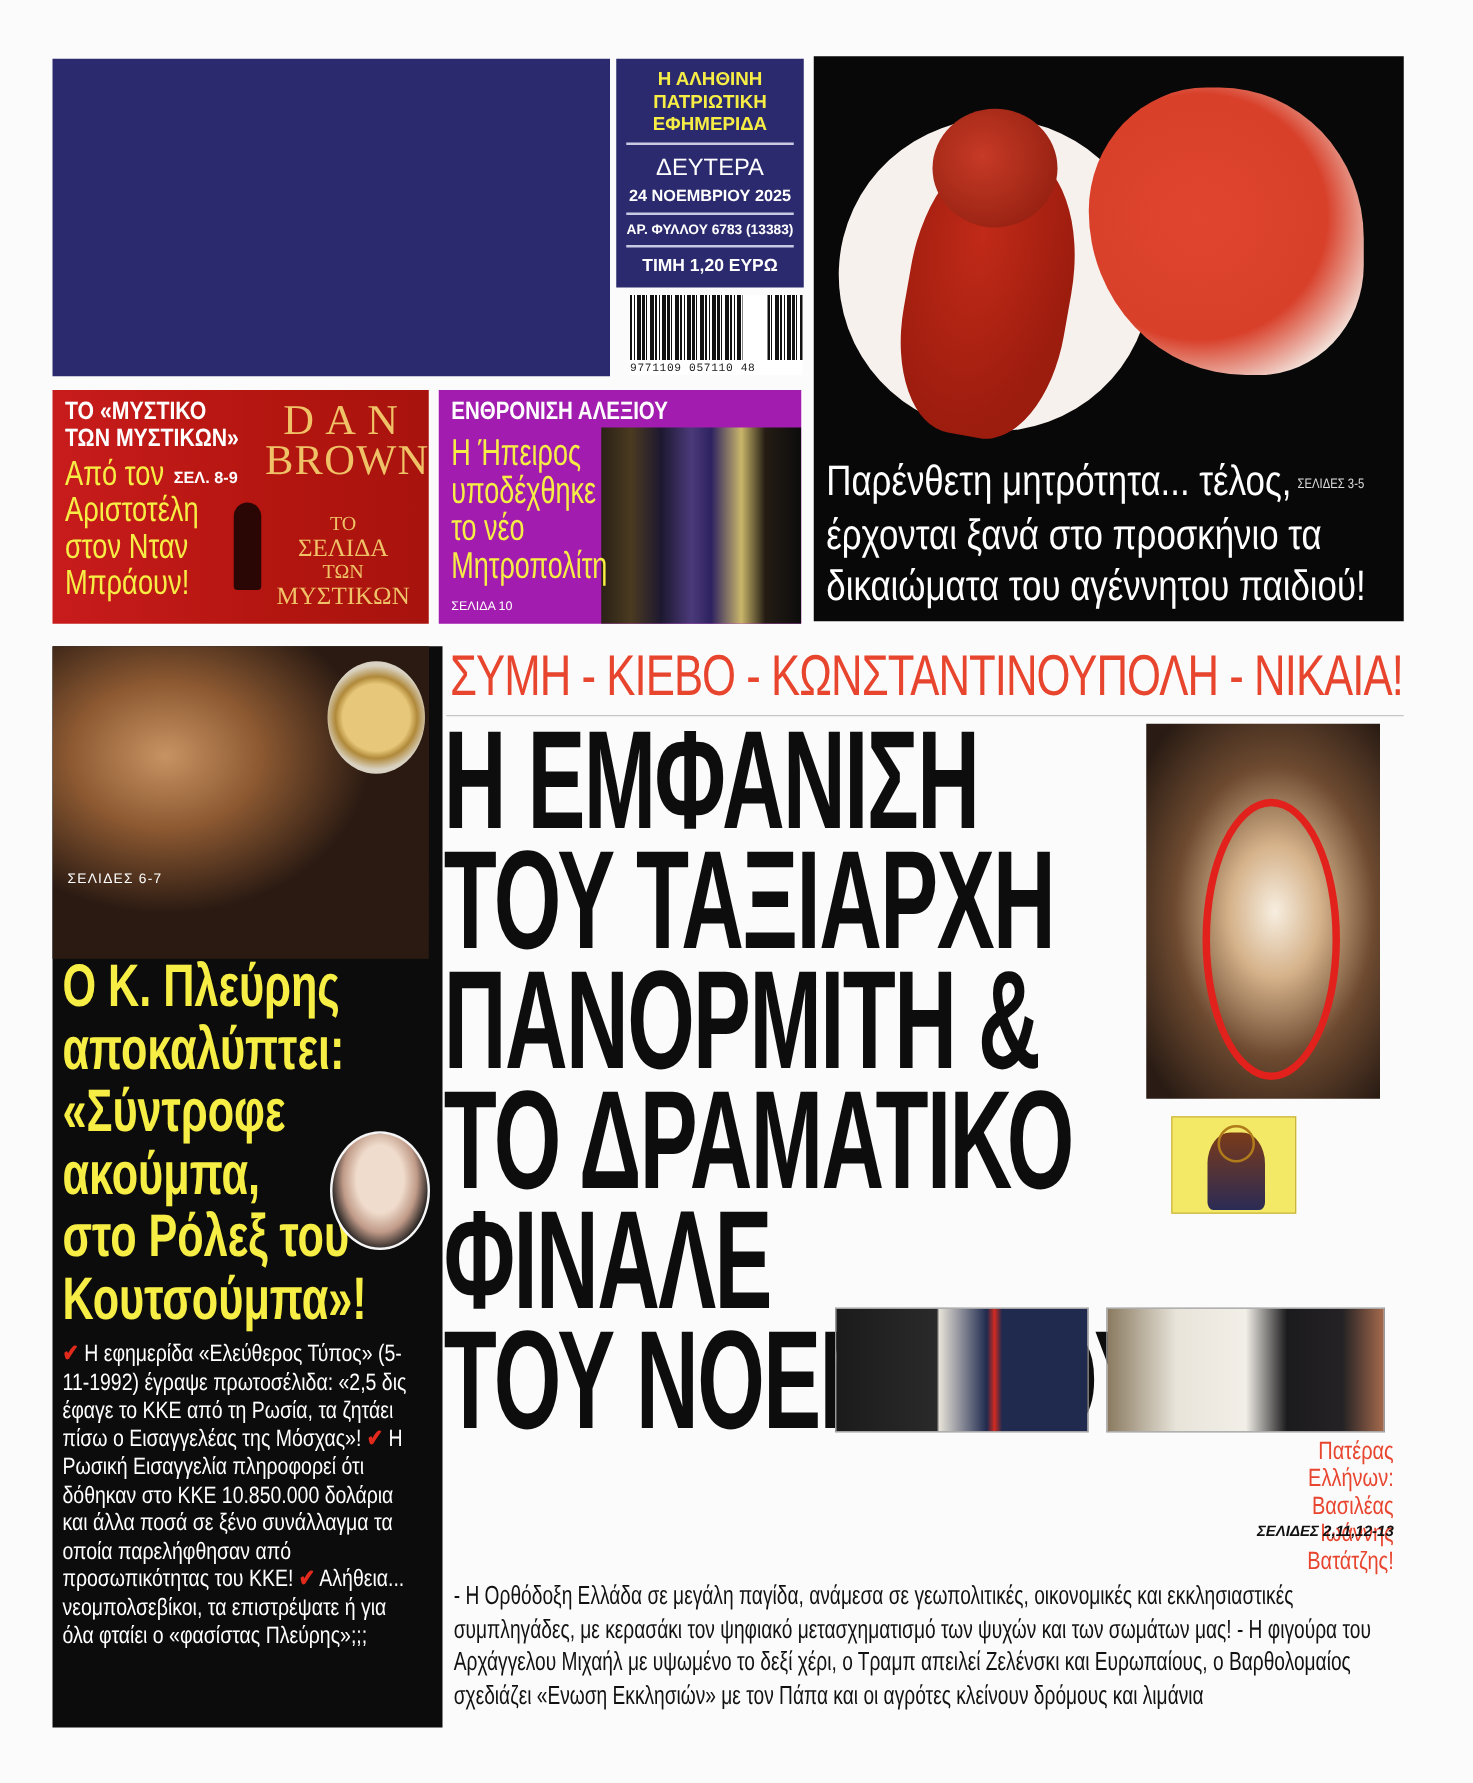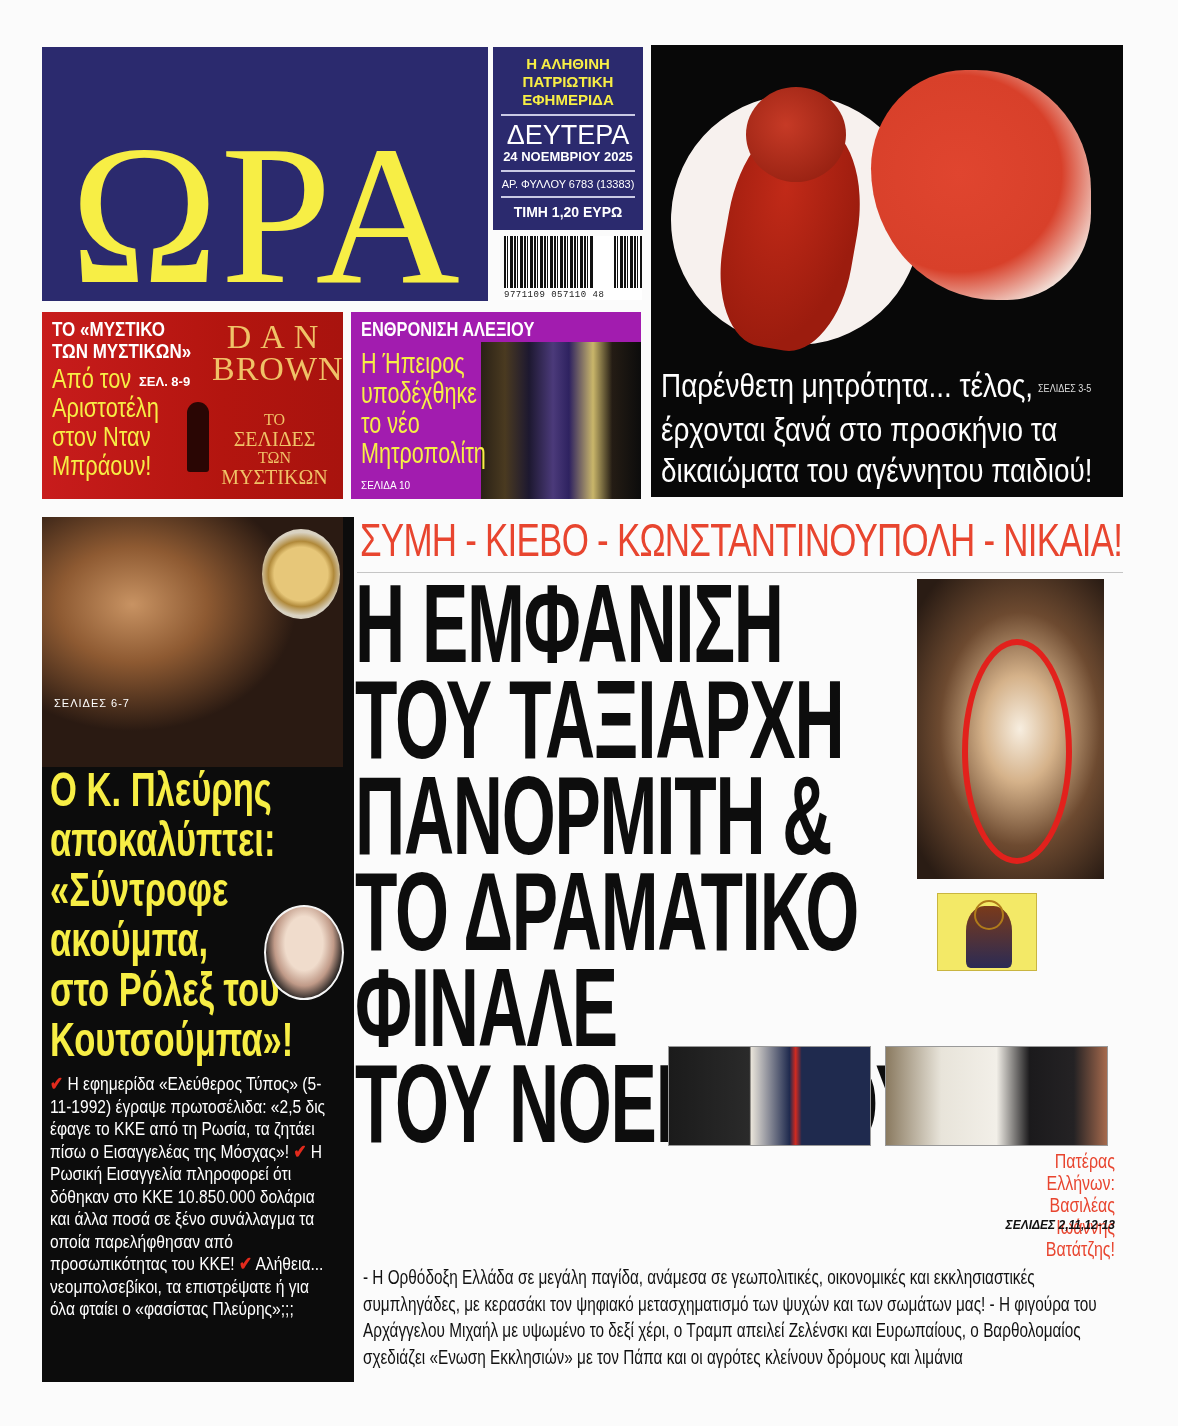--- a/index.html
+++ b/index.html
@@ -10,23 +10,23 @@
   
   .masthead { left: 42px; top: 47px; width: 446px; height: 254px; background: #2b2a6e; }
   .mast-top { position: absolute; left: 0; top: 4px; width: 446px; text-align: center;
     font-family: "Liberation Serif", serif; color: #ffffff; font-size: 70px; letter-spacing: 1px; line-height: 80px; }
   .mast-big { position: absolute; left: 4px; top: 78px; width: 440px; text-align: center;
     font-family: "Liberation Serif", serif; color: #f7ee45; font-size: 200px; line-height: 180px; letter-spacing: 2px; }
 
   .infobox { left: 493px; top: 47px; width: 150px; height: 183px; background: #2b2a6e; color: #fff; text-align: center; padding-top: 8px; }
   .tagline { color: #f7ee45; font-weight: bold; font-size: 15px; line-height: 18px; }
   .sep { height: 2px; background: #c9c9e4; margin: 5px 8px; }
-  .day { font-size: 27px; line-height: 28px; color: #fff; }
+  .day { font-size: 19px; line-height: 28px; color: #fff; }
   .date { font-size: 13px; font-weight: bold; line-height: 16px; }
-  .issue { font-size: 11px; font-weight: normal; line-height: 14px; }
+  .issue { font-size: 11px; font-weight: bold; line-height: 14px; }
   .price { font-size: 14px; font-weight: bold; line-height: 18px; }
 
   .barcode { left: 504px; top: 236px; width: 138px; height: 64px; background: #fff; }
   .bars { position: absolute; left: 0; top: 0; height: 52px; width: 138px;
     background: repeating-linear-gradient(90deg, #111 0 2px, #fff 2px 3px, #111 3px 4px, #fff 4px 6px, #111 6px 9px, #fff 9px 10px); }
   .bars-gap { position: absolute; left: 90px; top: 0; width: 20px; height: 52px; background: #fff; }
   .bar-digits { position: absolute; left: 0; bottom: 0; width: 138px; font-size: 9px; font-family: "Liberation Mono", monospace; color: #222; letter-spacing: 0.5px; }
 
   
   .hero { left: 651px; top: 45px; width: 472px; height: 452px; background: #080808; overflow: hidden; }
@@ -85,21 +85,20 @@
 
   .vatatzis { left: 975px; top: 1150px; width: 140px; text-align: right; color: #e8452f; font-size: 20px; line-height: 22px; transform: scaleX(0.8); transform-origin: right top; font-weight: 300; }
   .vat-pages { left: 975px; top: 1218px; width: 140px; text-align: right; font-size: 12px; font-weight: bold; font-style: italic; color: #111; }
 
   .summary { left: 363px; top: 1264px; width: 760px; color: #111; font-size: 21px; line-height: 26.5px; transform: scaleX(0.73); transform-origin: left top; width: 1040px; }
 </style>
 </head>
 <body>
 
 <div class="abs masthead">
-  <div class="mast-big">ΩΡΑ</div>
 </div>
 
 <div class="abs infobox">
   <div class="tagline">Η ΑΛΗΘΙΝΗ</div>
   <div class="tagline">ΠΑΤΡΙΩΤΙΚΗ</div>
   <div class="tagline">ΕΦΗΜΕΡΙΔΑ</div>
   <div class="sep"></div>
   <div class="day">ΔΕΥΤΕΡΑ</div>
   <div class="date">24 ΝΟΕΜΒΡΙΟΥ 2025</div>
   <div class="sep"></div>
@@ -125,21 +124,21 @@
     <div>δικαιώματα του αγέννητου παιδιού!</div>
   </div>
 </div>
 
 <div class="abs book">
   <div class="book-author">DAN</div>
   <div class="book-author book-author2">BROWN</div>
   <div class="keyhole"></div>
   <div class="book-title">
     <span class="small">ΤΟ</span>
-    <span style="display:block">ΣΕΛΙΔΕΣ</span>
+    <span style="display:block">ΣΕΛΙΔΑ</span>
     <span class="small">ΤΩΝ</span>
     <span style="display:block">ΜΥΣΤΙΚΩΝ</span>
   </div>
   <div class="book-kicker">
     <div>ΤΟ «ΜΥΣΤΙΚΟ</div>
     <div>ΤΩΝ ΜΥΣΤΙΚΩΝ»</div>
   </div>
   <div class="book-head">
     <div>Από τον</div>
     <div>Αριστοτέλη</div>

